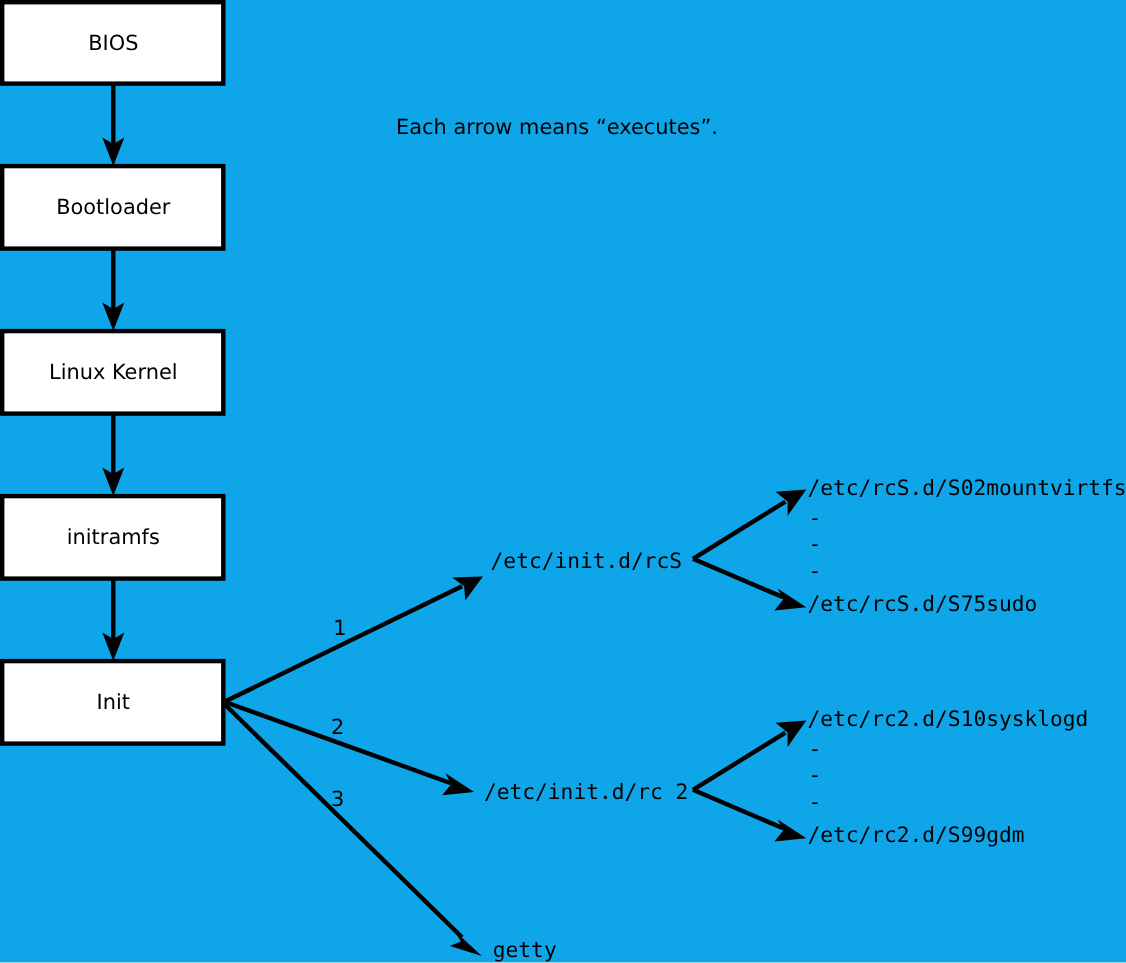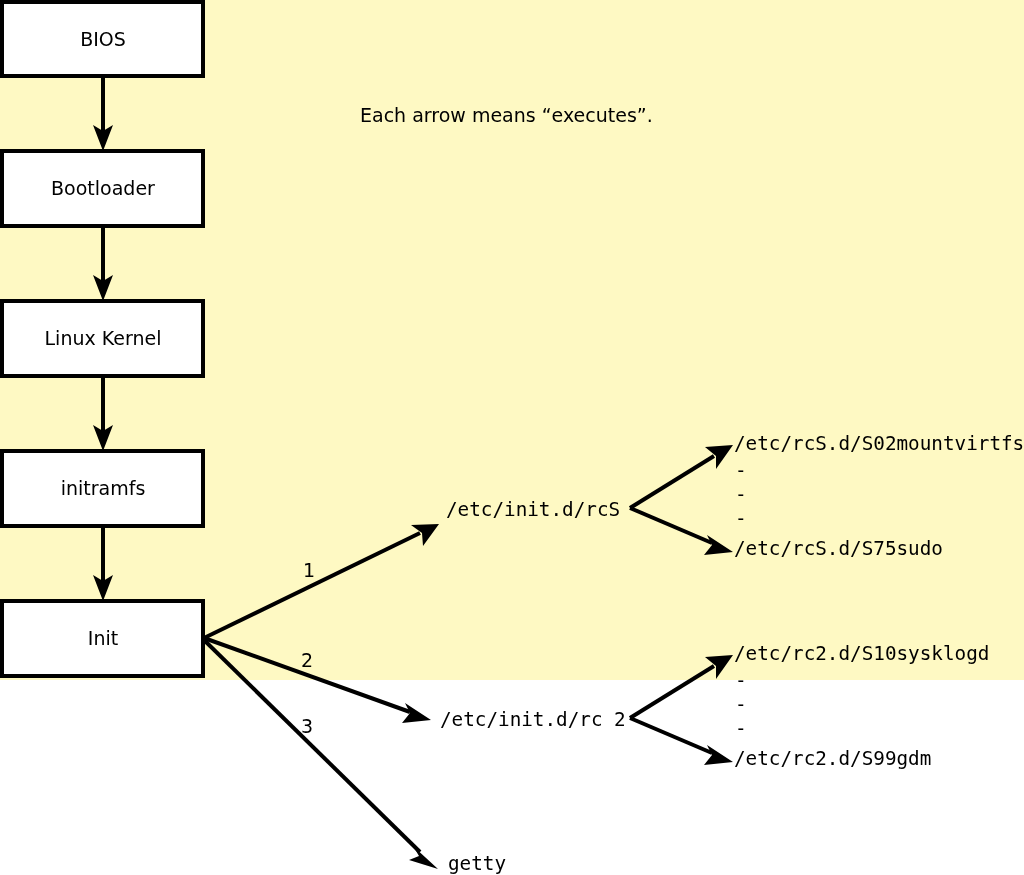--- a/index.html
+++ b/index.html
@@ -9,22 +9,22 @@
   }
   body {
     width: 1024px;
     height: 875px;
     font-family: "DejaVu Sans", sans-serif;
     overflow: hidden;
   }
   #diagram-root {
     position: relative;
     width: 1024px;
-    height: 680px;
-    background: #fef9c3;
+    height: 875px;
+    background: #0ea5e9;
   }
   svg#boot-flow {
     display: block;
     width: 1024px;
     height: 875px;
   }
   .box-rect {
     fill: #ffffff;
     stroke: #000000;
     stroke-width: 4;

